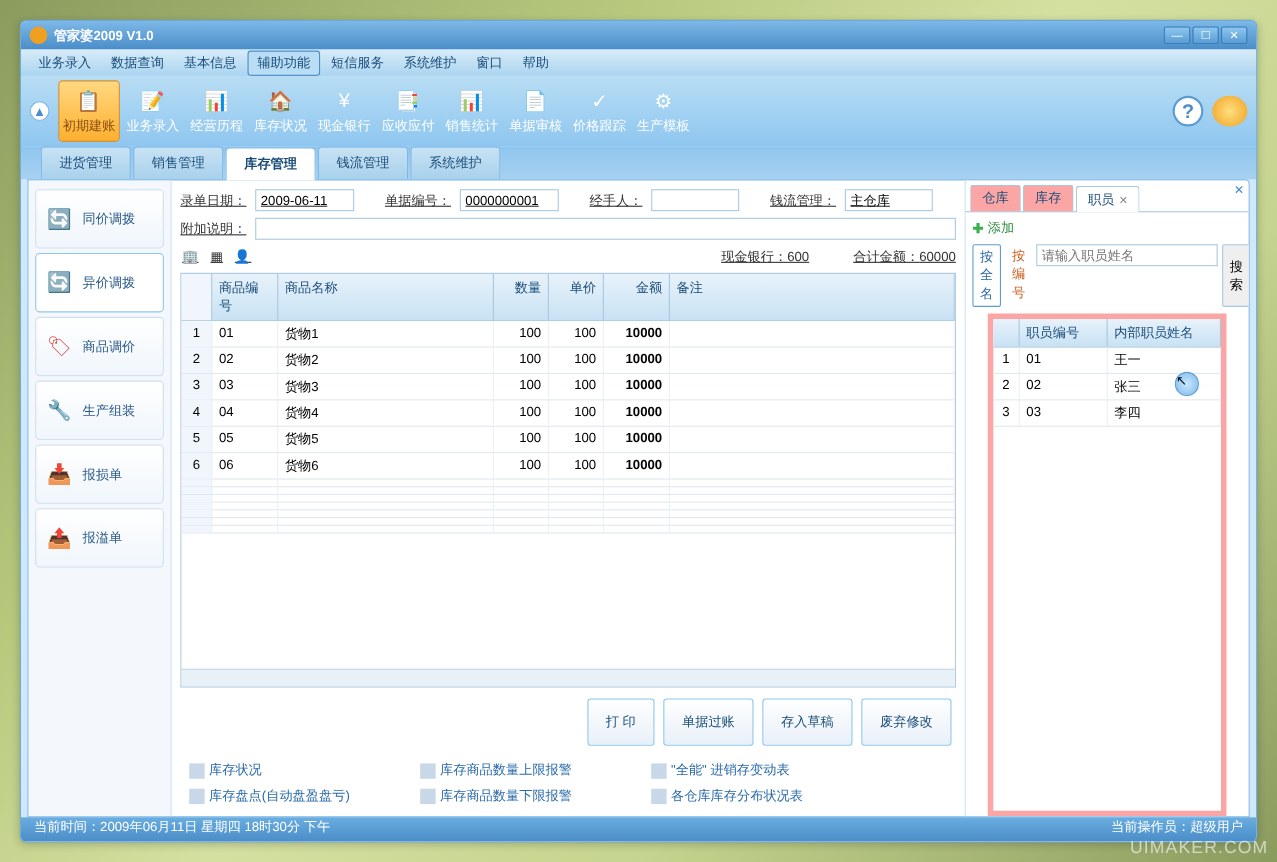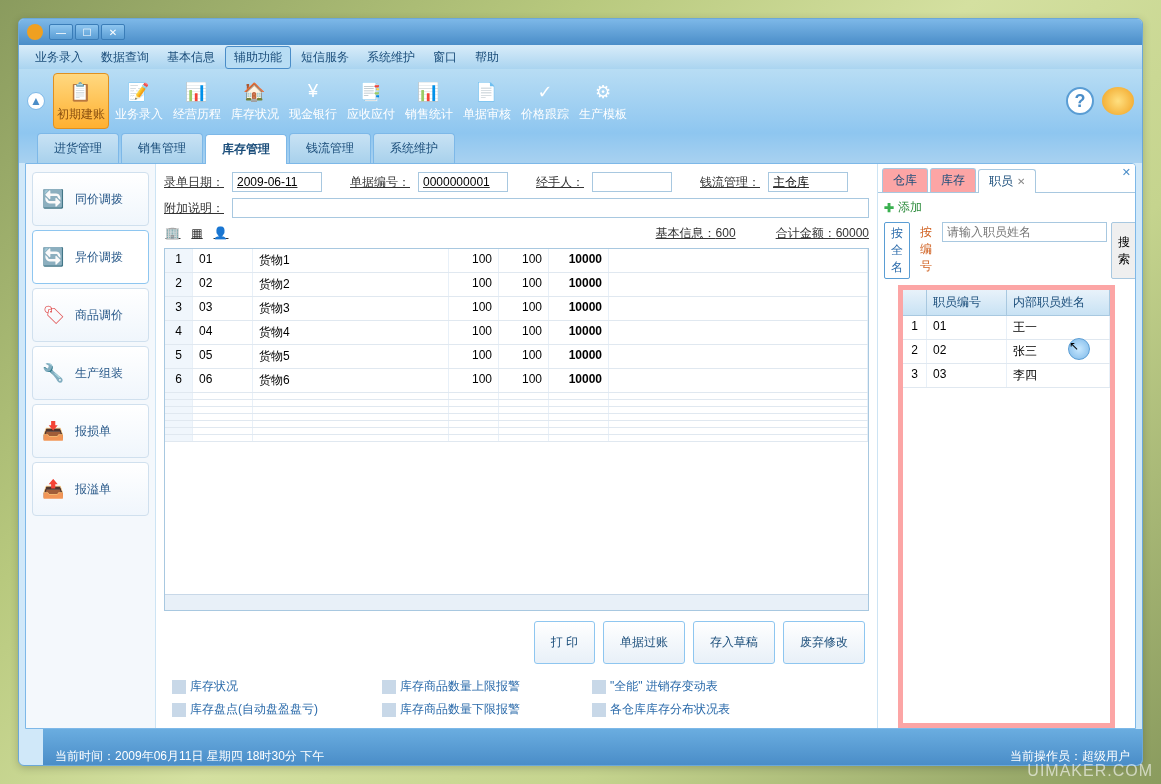--- a/index.html
+++ b/index.html
@@ -91,33 +91,34 @@
 .right-search { display: flex; padding: 0 6px 6px 6px; gap: 4px; }
 .right-search input { flex: 1; border: 1px solid #a8c8e0; height: 20px; padding: 0 4px; color: #999; }
 .right-grid { flex: 1; border-top: 1px solid #a8c8e0; overflow: auto; margin: 0 20px; border: 5px solid #fca5a5; position: relative; }
 .right-grid .grid-head .cell, .right-grid .grid-row .cell { font-size: 12px; }
 .rg-num { width: 24px; text-align: center; }
 .rg-code { width: 80px; }
 .rg-name { flex: 1; }
 .cursor-overlay { position: absolute; right: 20px; top: 48px; width: 22px; height: 22px; background: radial-gradient(circle,#c8e8ff,#7db8e8); border-radius: 50%; border: 1px solid #5a9dd4; }
 
 
-.statusbar { height: 36px; background: linear-gradient(to bottom,#6aade0,#4a8dc8); color: #fff; display: flex; align-items: flex-end; padding: 0 12px; margin-left: 24px; }
+.statusbar { height: 22px; background: linear-gradient(to bottom,#6aade0,#4a8dc8); color: #fff; display: flex; align-items: flex-start; padding: 0 12px; }
 .statusbar .right { margin-left: auto; }
 
 
 .watermark { position: fixed; bottom: 4px; right: 8px; color: rgba(255,255,255,0.6); font-size: 16px; letter-spacing: 1px; }
 </style>
 </head>
 <body>
 
 <div class="window">
 
   <div class="titlebar">
     <div class="app-icon"></div>
+    <div class="title">管家婆2009 V1.0</div>
     <div class="winbtns">
       <div class="winbtn">—</div>
       <div class="winbtn">☐</div>
       <div class="winbtn">✕</div>
     </div>
   </div>
 
   <div class="menubar" id="menubar">
       <div class="menu-item">业务录入</div>
       <div class="menu-item">数据查询</div>
@@ -231,26 +232,35 @@
         <label>附加说明：</label>
         <input style="flex: 1 1 0%;" value="">
       </div>
       <div class="form-row">
         <div class="mini-icons">
           <span class="mini-icon">🏢</span>
           <span class="mini-icon">▦</span>
           <span class="mini-icon">👤</span>
         </div>
         <div class="summary">
-          <span><span>基本信息：</span><span>600</span></span>
+          <span><span>现金银行：</span><span>600</span></span>
           <span><span>合计金额：</span><span>60000</span></span>
         </div>
       </div>
 
       <div class="grid">
+        <div class="grid-head">
+          <div class="cell rownum"></div>
+          <div class="cell c-code">商品编号</div>
+          <div class="cell c-name">商品名称</div>
+          <div class="cell c-qty">数量</div>
+          <div class="cell c-price">单价</div>
+          <div class="cell c-amount">金额</div>
+          <div class="cell c-remark">备注</div>
+        </div>
         <div class="grid-body" id="gridbody">
             <div class="grid-row">
               <div class="cell rownum">1</div>
               <div class="cell c-code">01</div>
               <div class="cell c-name">货物1</div>
               <div class="cell c-qty">100</div>
               <div class="cell c-price">100</div>
               <div class="cell c-amount">10000</div>
               <div class="cell c-remark"></div>
             </div>

